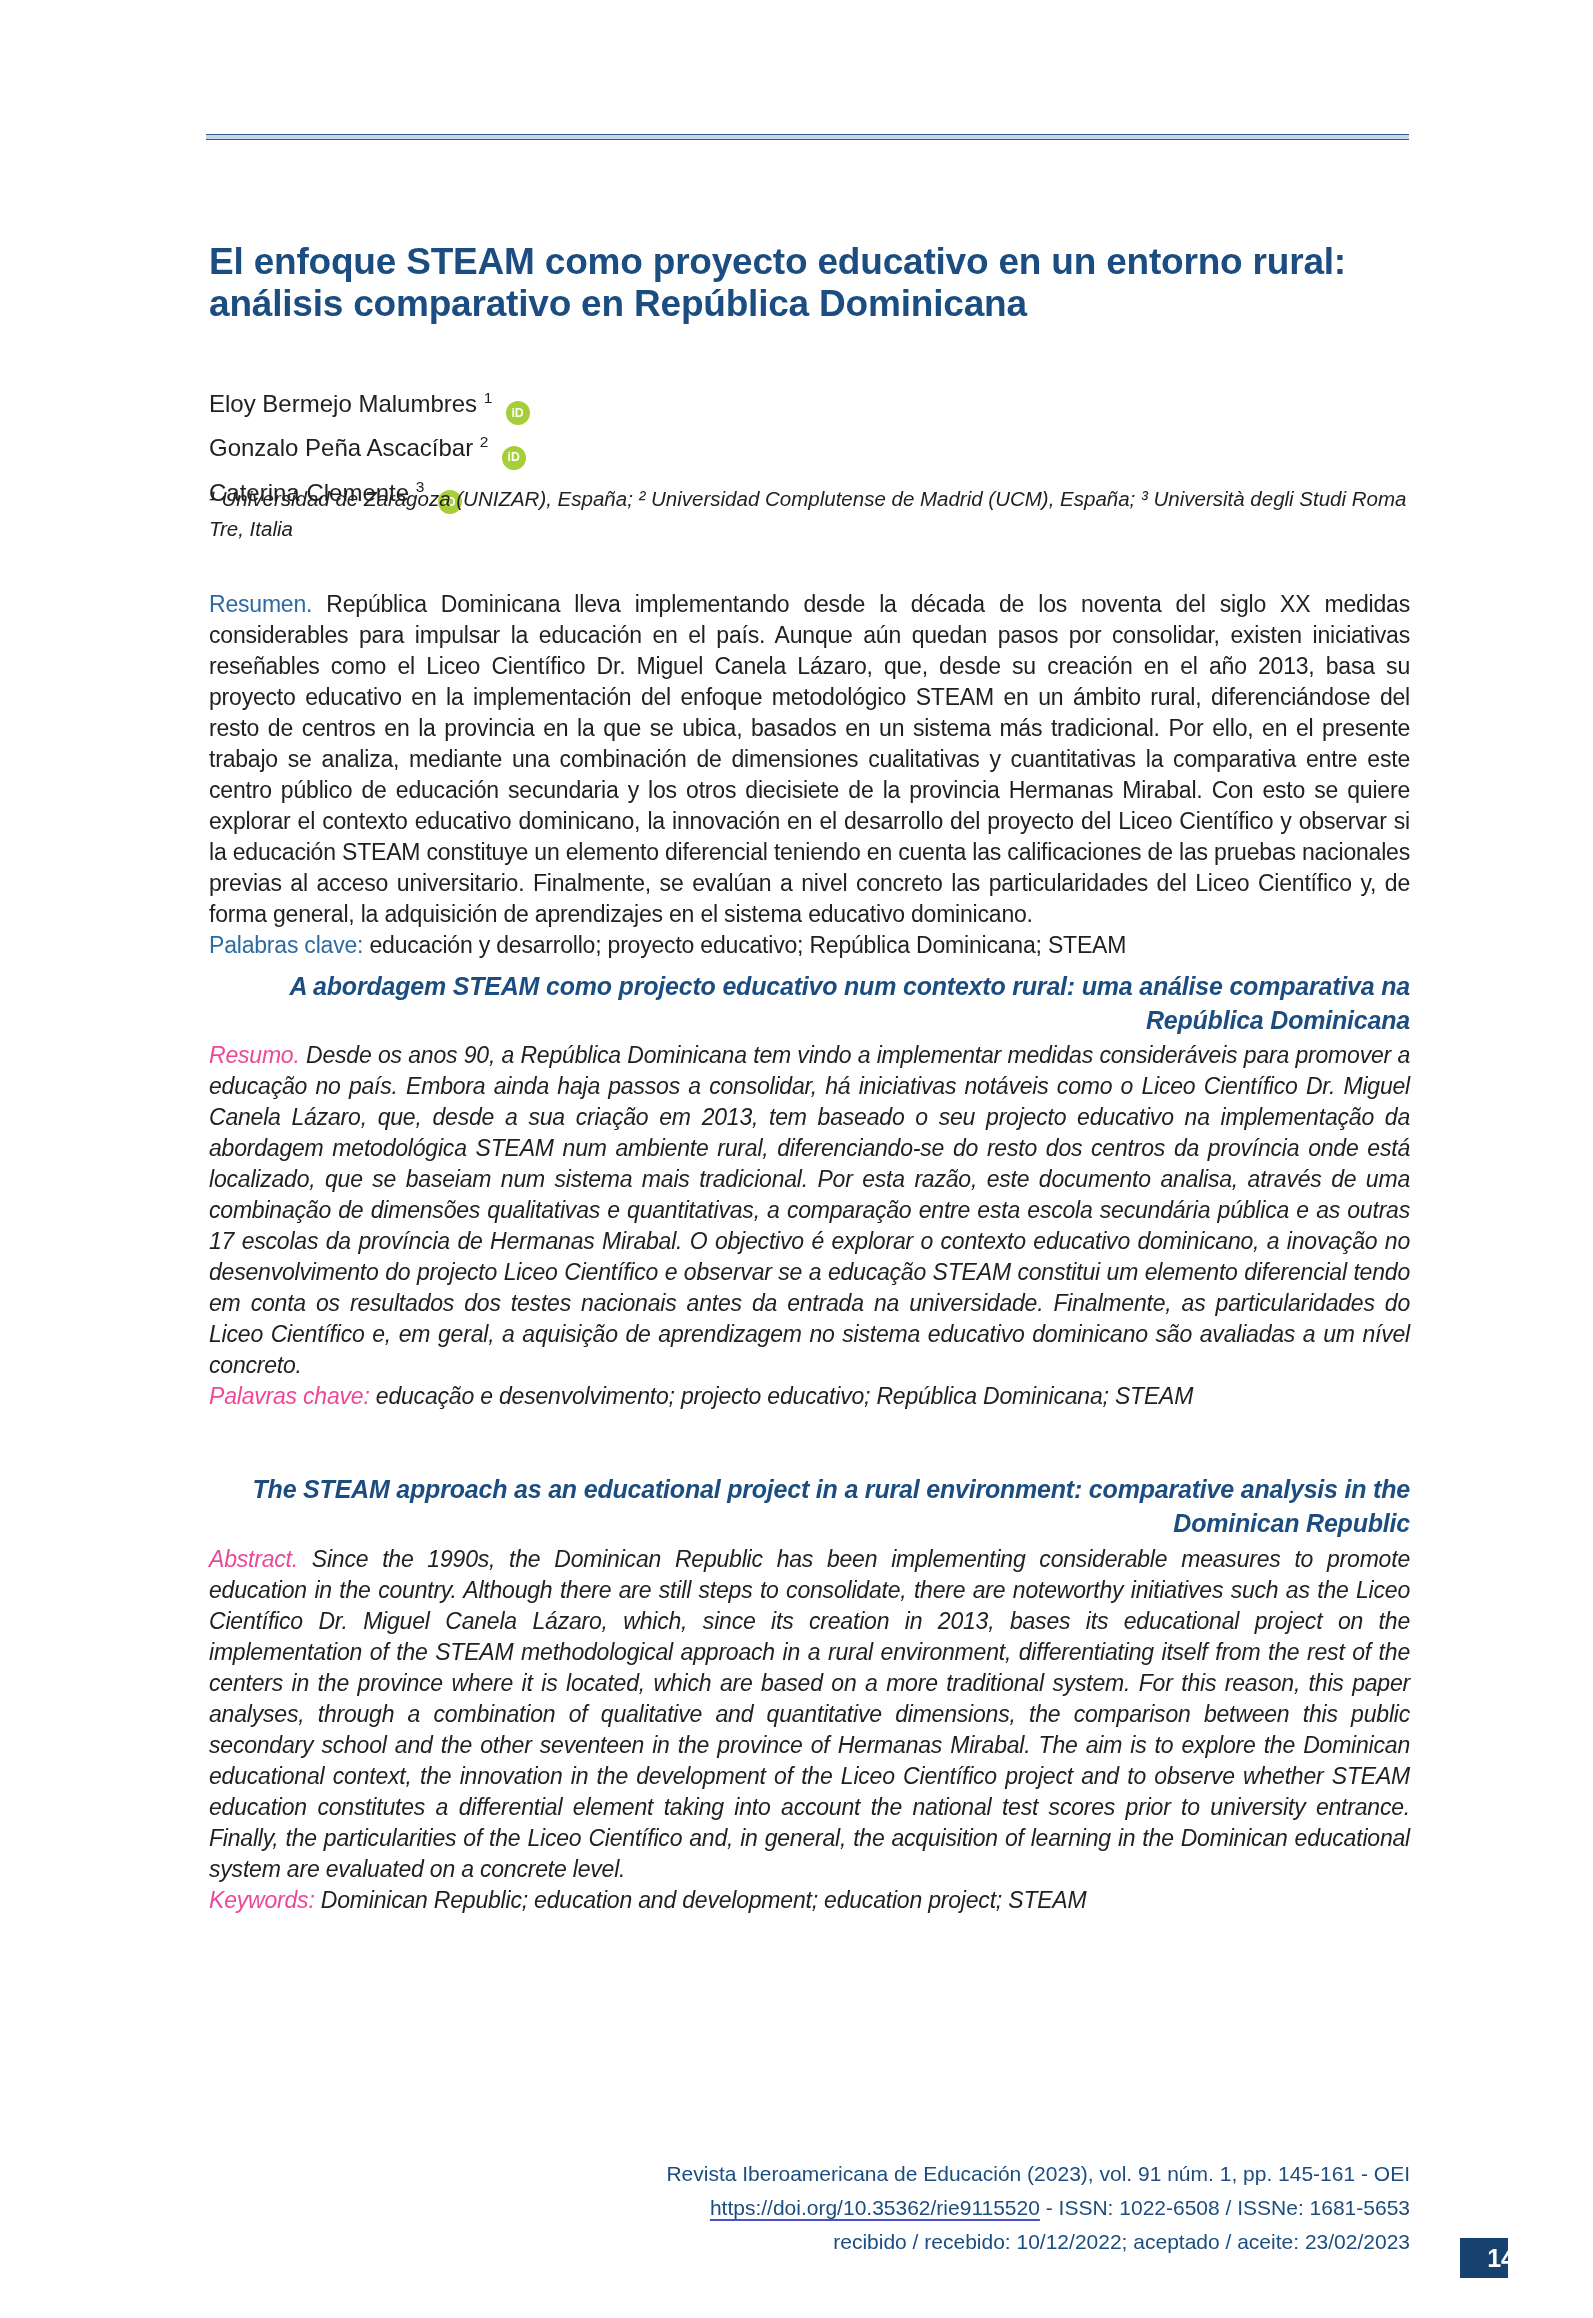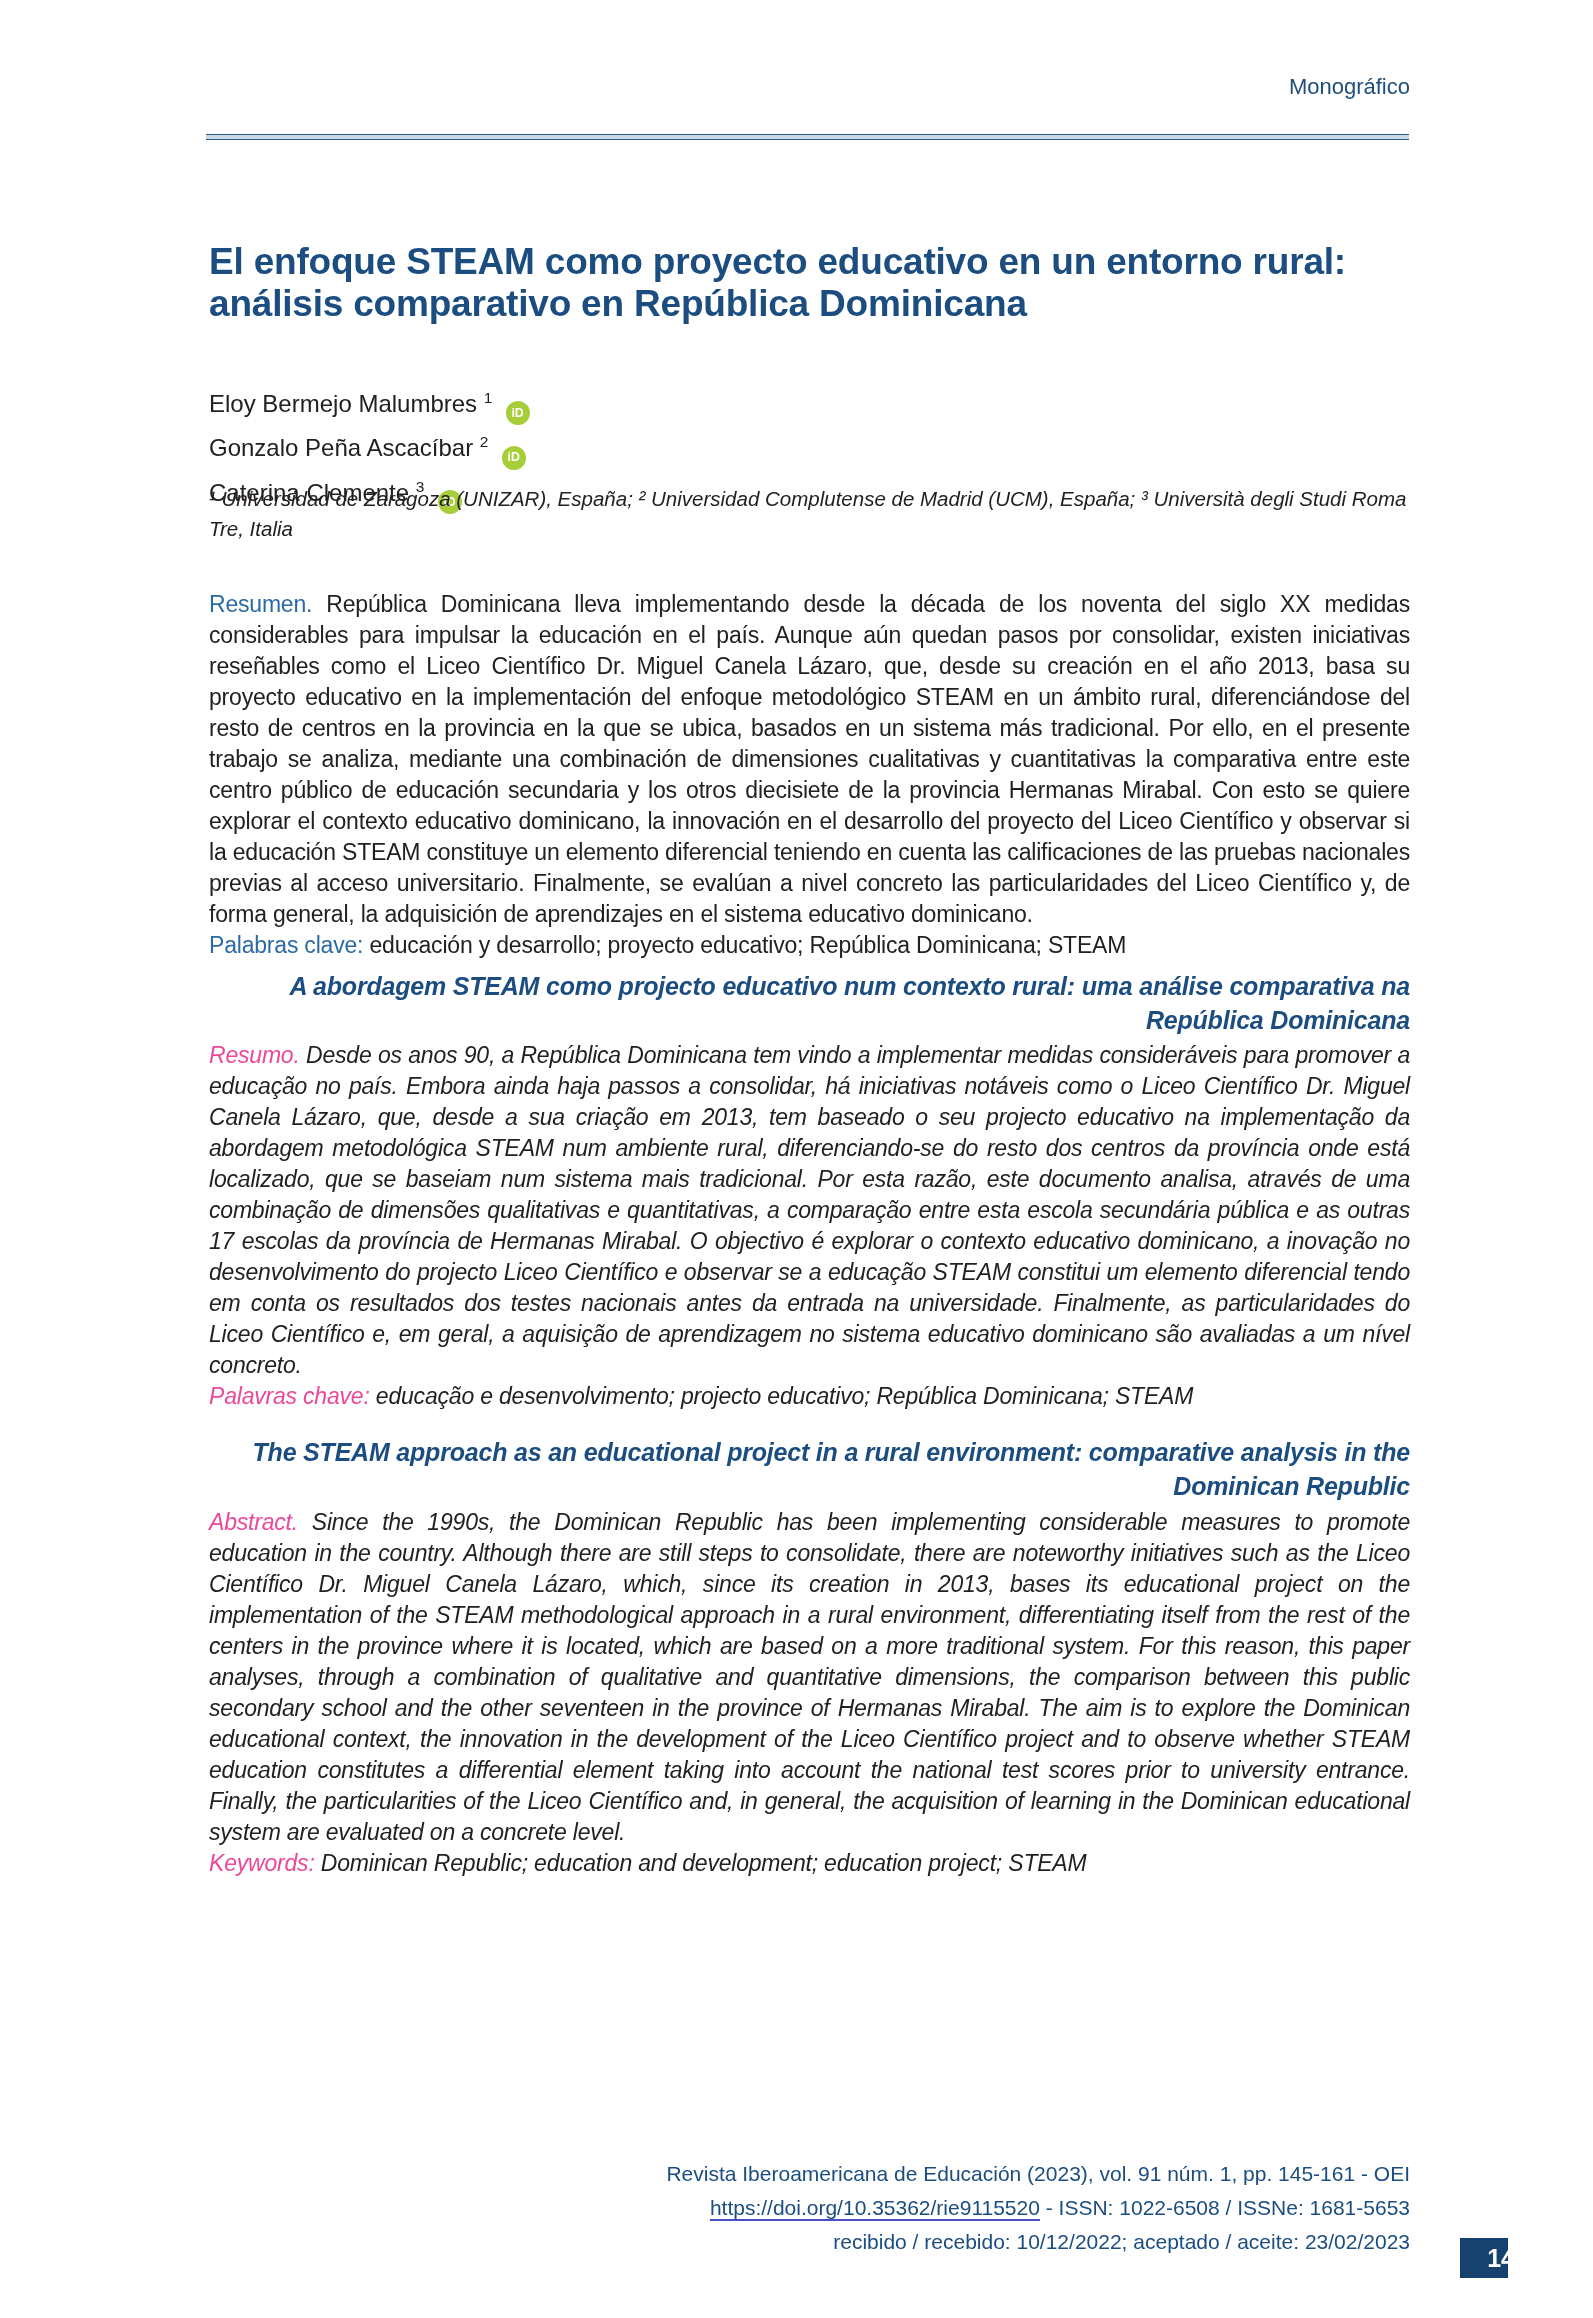--- a/index.html
+++ b/index.html
@@ -46,41 +46,40 @@
     letter-spacing:-0.2px;
   }
   .label-es { color:#2b6aa3; }
   .label-it  { color:#ec4899; font-style:italic; }
   .ital { font-style:italic; }
   .sec-title {
     color:#1b4d80; font-style:italic; font-weight:bold;
     font-size:25px; line-height:34px; text-align:right;
     margin-top:8.2px; margin-bottom:3.3px; letter-spacing:-0.2px;
   }
-  .sec-title.en { margin-top:23px; }
+  .sec-title.en { margin-top:60px; }
   .footer {
     position:absolute; top:2157px; left:209px; width:1201px;
     text-align:right; color:#1b4d80; font-size:21px; line-height:34px;
   }
   .doi-link {
     color:#1b4d80; text-decoration:underline;
     text-decoration-color:#4a50c4; text-underline-offset:4.1px;
   }
   .page-num {
     position:absolute; left:1460px; top:2238px; width:43px; height:40px;
     background:#17416f; color:#ffffff; font-weight:bold; font-size:25px;
     display:flex; align-items:center; justify-content:center;padding-left:48px;
   }
 </style>
 </head>
 <body>
 
 <div class="page">
 
-  <div class="header-label">Monográfico</div>
 
   <div class="rule"></div>
 
   <h1 class="title">El enfoque STEAM como proyecto educativo en un entorno rural: análisis comparativo en República Dominicana</h1>
 
   <div class="authors">
     <div class="author-row">
       <span>Eloy Bermejo Malumbres</span>
       <sup>1</sup>
       <span class="orcid">iD</span>

